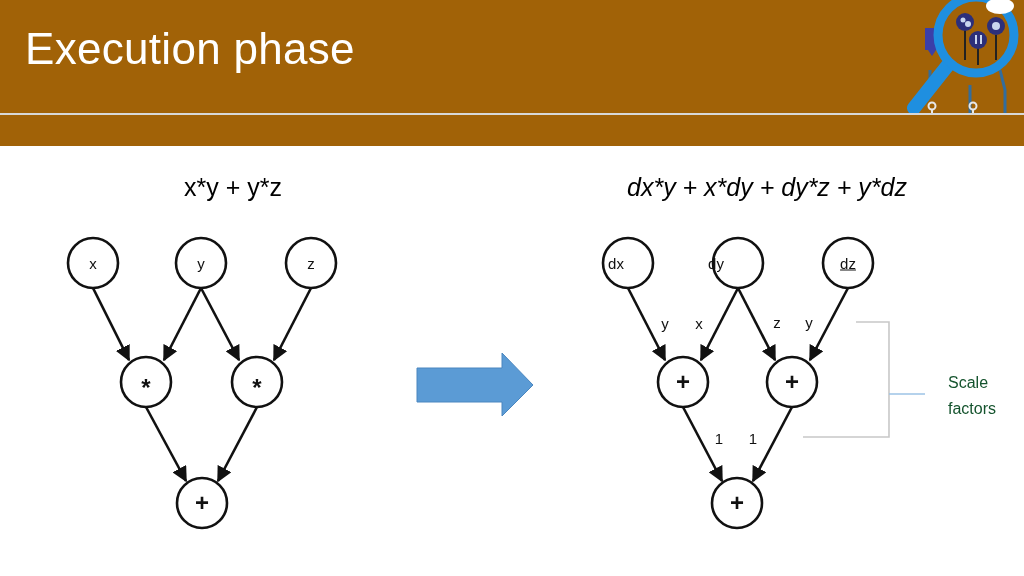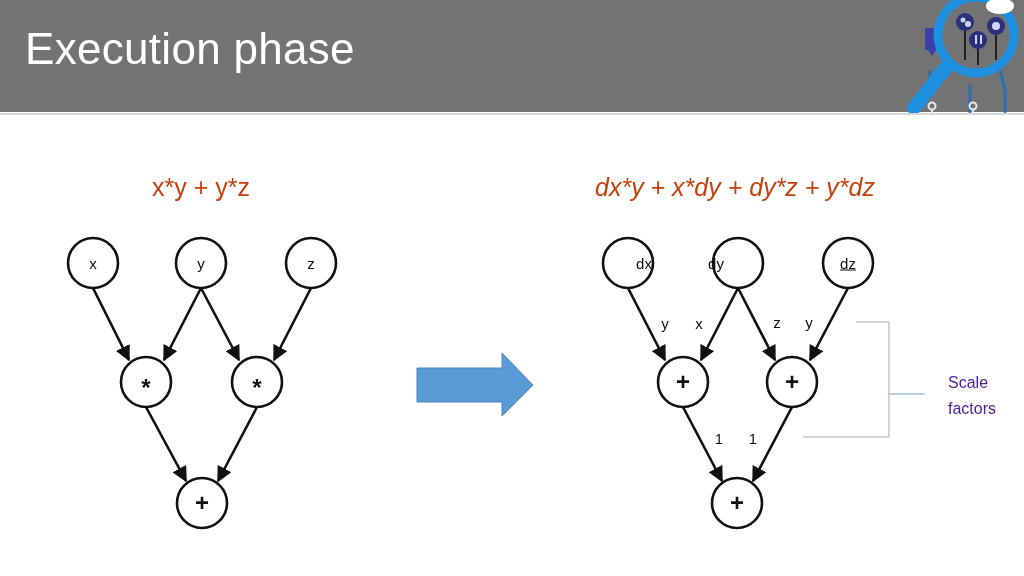--- a/index.html
+++ b/index.html
@@ -2,43 +2,44 @@
 <html><head>
   <meta charset="utf-8">
   <style>
     html, body { margin: 0; padding: 0; }
     body {
       width: 1024px; height: 576px; overflow: hidden;
       background: #ffffff; position: relative;
       font-family: "Liberation Sans", "DejaVu Sans", sans-serif;
     }
     .header {
-      position: absolute; left: 0; top: 0; width: 1024px; height: 112px;
-      background: #737373;
+      position: absolute; left: 0; top: 0; width: 1024px; height: 146px;
+      background: #a16207;
     }
     .title {
       position: absolute; left: 25px; top: 24px;
       font-size: 44px; color: #ffffff; font-weight: normal; letter-spacing: 0.3px;
     }
     .logo { position: absolute; left: 900px; top: 0; width: 124px; height: 113px; }
     .header-bottom { position: absolute; left: 0; top: 113px; width: 1024px; height: 2px; background: #d8d8d8; }
     .formula {
-      position: absolute; font-size: 25px; color: #c2410c; white-space: nowrap;
+      position: absolute; font-size: 25px; color: #000000; white-space: nowrap;
       transform: translateX(-50%);
+      margin-left: 32px;
     }
     svg.diagram { position: absolute; left: 0; top: 0; }
     .node-label, .edge-label {
       position: absolute; transform: translate(-50%, -50%);
       color: #111; white-space: nowrap;
     }
     .node-label { font-size: 15px; }
     .node-label.op { font-size: 24px; font-weight: bold; }
     .edge-label { font-size: 15px; }
     .scale-text {
-      position: absolute; left: 948px; top: 370px; font-size: 16px; line-height: 26px; color: #4c1d95;
+      position: absolute; left: 948px; top: 370px; font-size: 16px; line-height: 26px; color: #14532d;
     }
   </style>
 </head>
 <body>
 
 <div class="header">
   <div class="title">Execution phase</div>
   <svg class="logo" width="124" height="113" viewBox="0 0 124 113">
 
     <g stroke="#1f6fb8" stroke-width="3" fill="none" opacity="0.85">
@@ -134,21 +135,21 @@
   <line x1="889" y1="394" x2="925" y2="394" stroke="#9dc3e6" stroke-width="1.6"></line>
 </svg>
 
 <div class="node-label" style="left:93px; top:263px;">x</div>
 <div class="node-label" style="left:201px; top:263px;">y</div>
 <div class="node-label" style="left:311px; top:263px;">z</div>
 <div class="node-label op" style="left:146px; top:388px;">*</div>
 <div class="node-label op" style="left:257px; top:388px;">*</div>
 <div class="node-label op" style="left:202px; top:503px;">+</div>
 
-<div class="node-label" style="left:644px; top:263px;">dx</div>
+<div class="node-label" style="left:616px; top:263px;">dx</div>
 <div class="node-label" style="left:716px; top:263px;">dy</div>
 <div class="node-label" style="left:848px; top:263px;text-decoration:underline;">dz</div>
 <div class="node-label op" style="left:683px; top:382px;">+</div>
 <div class="node-label op" style="left:792px; top:382px;">+</div>
 <div class="node-label op" style="left:737px; top:503px;">+</div>
 
 <div class="edge-label" style="left:665px; top:323px;">y</div>
 <div class="edge-label" style="left:699px; top:323px;">x</div>
 <div class="edge-label" style="left:777px; top:322px;">z</div>
 <div class="edge-label" style="left:809px; top:322px;">y</div>

